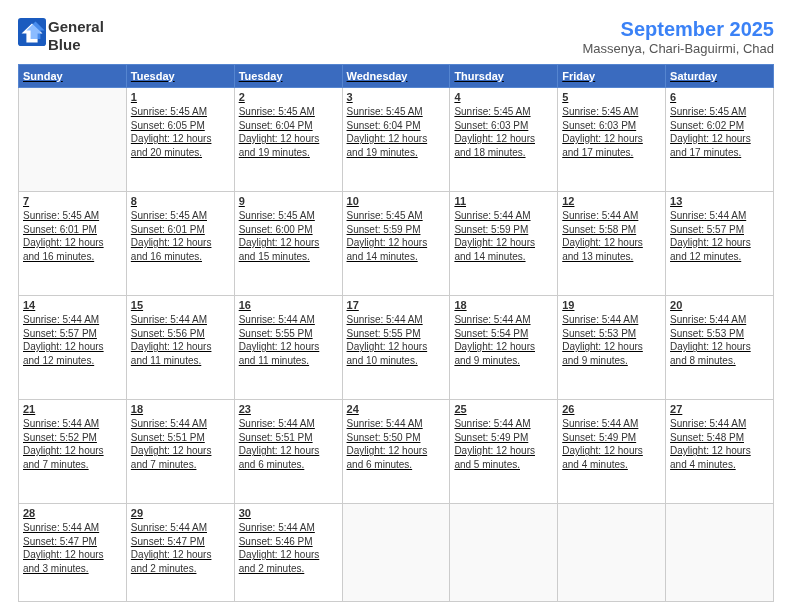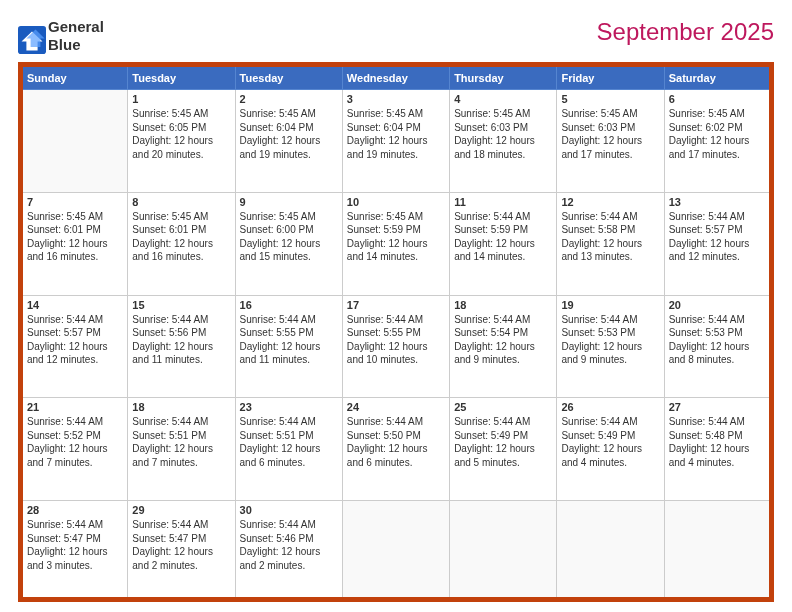--- a/index.html
+++ b/index.html
@@ -18,51 +18,52 @@
       flex-direction: column;
     }
     .header {
       display: flex;
       justify-content: space-between;
       align-items: flex-start;
       margin-bottom: 8px;
     }
     .logo {
       display: flex;
-      align-items: flex-end;
+      align-items: flex-start;
     }
     .logo-text {
       font-size: 15px;
       font-weight: bold;
       color: #333;
       line-height: 1.2;
     }
     .logo-icon {
       width: 28px;
       height: 28px;
       margin-right: 2px;
     }
     .title-block {
       text-align: right;
     }
     .month-title {
-      font-size: 24px;
-      font-weight: normal;
-      color: #be185d;
+      font-size: 20px;
+      font-weight: bold;
+      color: #3b82f6;
     }
     .subtitle {
       font-size: 13px;
       color: #555;
     }
     .calendar {
       flex: 1;
-      border: 5px solid #c2410c;
+      border: 1px solid #c2410c;
       border-collapse: collapse;
       width: 100%;
       table-layout: fixed;
+      text-decoration: underline;
     }
     .calendar th {
       background-color: #3a6bbf;
       color: #fff;
       font-size: 11px;
       font-weight: bold;
       padding: 5px 4px;
       text-align: left;
       border: 1px solid #5585d0;
     }
@@ -104,20 +105,21 @@
         <polygon points="20,8 35,22 28,22 28,35 12,35 12,22 5,22" fill="white"></polygon>
         <polygon points="25,5 38,18 32,18 32,30 18,30 18,18 12,18" fill="#5a9fff" opacity="0.7"></polygon>
       </svg>
       <div class="logo-text">
         <span>General</span><br>
         <span>Blue</span>
       </div>
     </div>
     <div class="title-block">
       <div class="month-title">September 2025</div>
+      <div class="subtitle">Massenya, Chari-Baguirmi, Chad</div>
     </div>
   </div>
 
   <table class="calendar">
     <thead>
       <tr id="header-row">
           <th>Sunday</th>
           <th>Tuesday</th>
           <th>Tuesday</th>
           <th>Wednesday</th>

